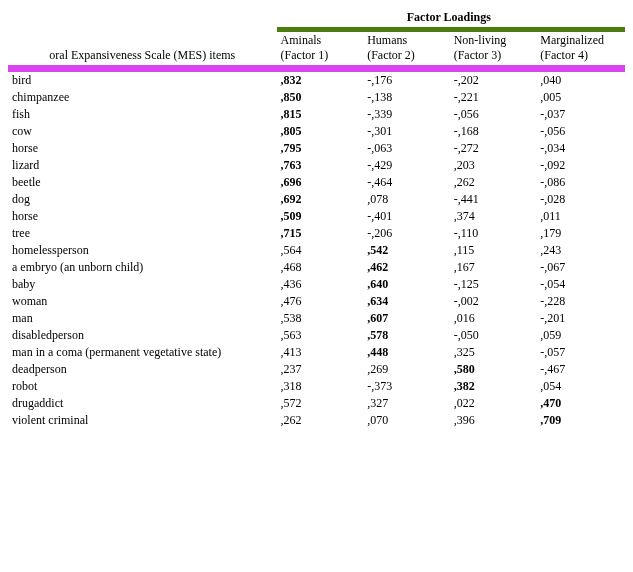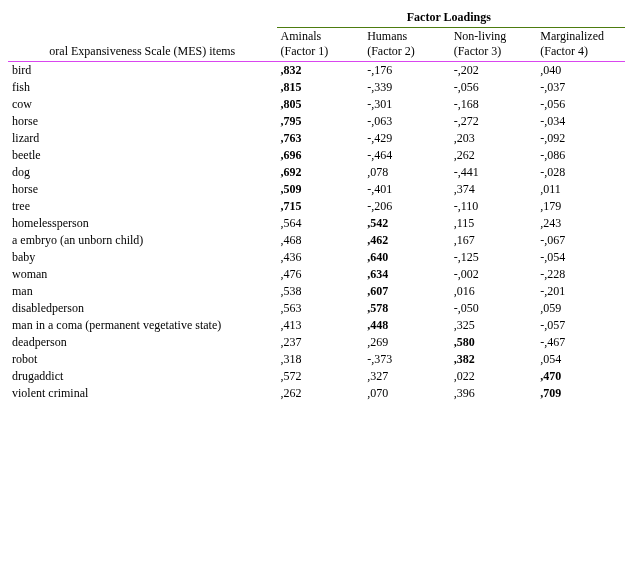--- a/index.html
+++ b/index.html
@@ -17,28 +17,28 @@
     }
     table {
       width: 100%;
       border-collapse: collapse;
     }
     thead tr.factor-header th {
       padding: 0 4px 2px 4px;
     }
     thead tr.factor-header th.factor-loadings-label {
       text-align: center;
-      border-bottom: 1px solid #4d7c0f;
+      border-bottom: 5px solid #4d7c0f;
       padding-bottom: 2px;
       padding-left: 0;
     }
     thead tr.col-labels th {
       padding: 1px 4px 2px 4px;
       vertical-align: bottom;
-      border-bottom: 1px solid #d946ef;
+      border-bottom: 7px solid #d946ef;
       font-weight: normal;
       text-align: left;
     }
     thead tr.col-labels th.mes-label {
       font-weight: normal;
       text-align: center;
     }
     tbody tr td {
       padding: 1px 4px;
       vertical-align: top;
@@ -84,20 +84,27 @@
     </thead>
     <tbody id="table-body">
     <tr>
           <td class="item-col">bird</td>
           <td class="val-col"><b>,832</b></td>
           <td class="val-col">-,176</td>
           <td class="val-col">-,202</td>
           <td class="val-col">,040</td>
         </tr>
         <tr>
+          <td class="item-col">chimpanzee</td>
+          <td class="val-col"><b>,850</b></td>
+          <td class="val-col">-,138</td>
+          <td class="val-col">-,221</td>
+          <td class="val-col">,005</td>
+        </tr>
+        <tr>
           <td class="item-col">fish</td>
           <td class="val-col"><b>,815</b></td>
           <td class="val-col">-,339</td>
           <td class="val-col">-,056</td>
           <td class="val-col">-,037</td>
         </tr>
         <tr>
           <td class="item-col">cow</td>
           <td class="val-col"><b>,805</b></td>
           <td class="val-col">-,301</td>

